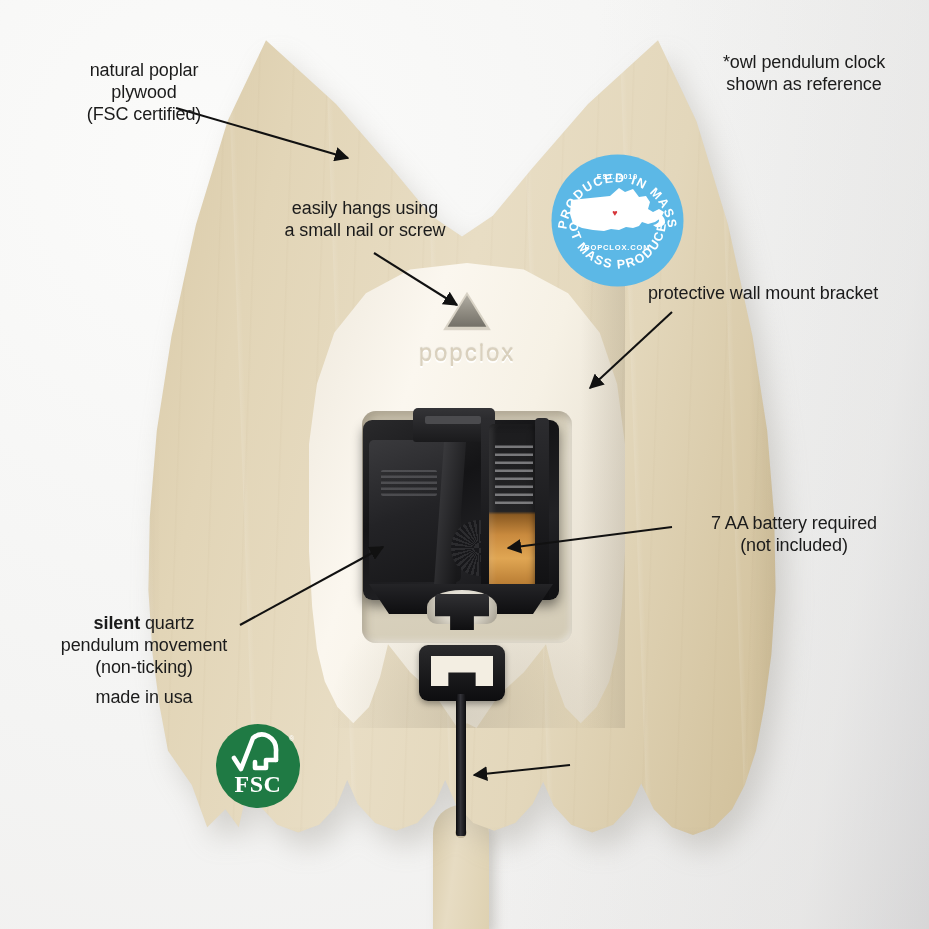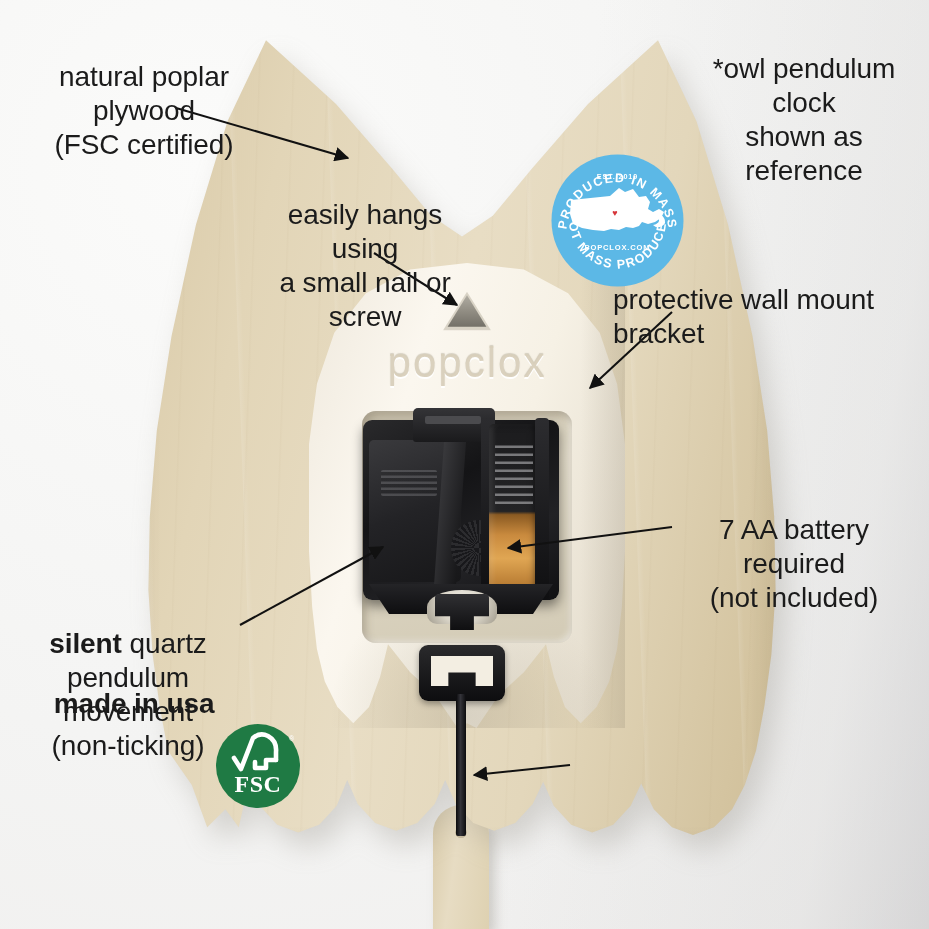--- a/index.html
+++ b/index.html
@@ -202,21 +202,21 @@
     background: rgba(190,182,166,.55);
     filter: blur(1.5px);
   }
 
   
   .emboss-logo {
     position: absolute;
     left: 50%;
     top: 76px;
     transform: translateX(-50%);
-    font-size: 42px;
+    font-size: 24px;
     letter-spacing: 2px;
     font-weight: 500;
     color: rgba(216,207,186,0.95);
     text-shadow: 0 1.5px 0 rgba(255,255,255,.95), 0 -1px 1px rgba(150,140,118,.35);
     white-space: nowrap;
     user-select: none;
   }
 
   
   .well {
@@ -391,36 +391,36 @@
     width: 88px;
     height: 88px;
     text-decoration: underline;
   }
   .fsc svg { display: block; width: 88px; height: 88px; }
 
   
   .anno {
     position: absolute;
     color: #1b1b1b;
-    font-size: 28px;
+    font-size: 18px;
     line-height: 1.22;
     letter-spacing: -0.1px;
     white-space: pre-line;
   }
   .anno.center { text-align: center; }
-  .anno.left   { text-align: left; }
+  .anno.left   { text-align: center; }
   .anno b { font-weight: 700; }
 
   #a-poplar   { left: 36px;  top: 60px;  width: 216px; }
   #a-owlref   { left: 693px; top: 52px;  width: 222px; }
   #a-hangs    { left: 255px; top: 198px; width: 220px; text-align: center; }
   #a-bracket  { left: 613px; top: 283px; width: 300px; }
   #a-battery  { left: 670px; top: 513px; width: 248px; }
-  #a-silent   { left: 14px;  top: 613px; width: 228px; margin-top: 14px; }
-  #a-usa      { left: 20px;  top: 687px; width: 228px; font-weight: bold; }
+  #a-silent   { left: 30px;  top: 613px; width: 228px; }
+  #a-usa      { left: 30px;  top: 687px; width: 228px; }
   #a-hook     { left: 574px; top: 745px; width: 190px; }
 
   
   .leaders {
     position: absolute;
     inset: 0;
     pointer-events: none;
   }
 </style>
 </head>

